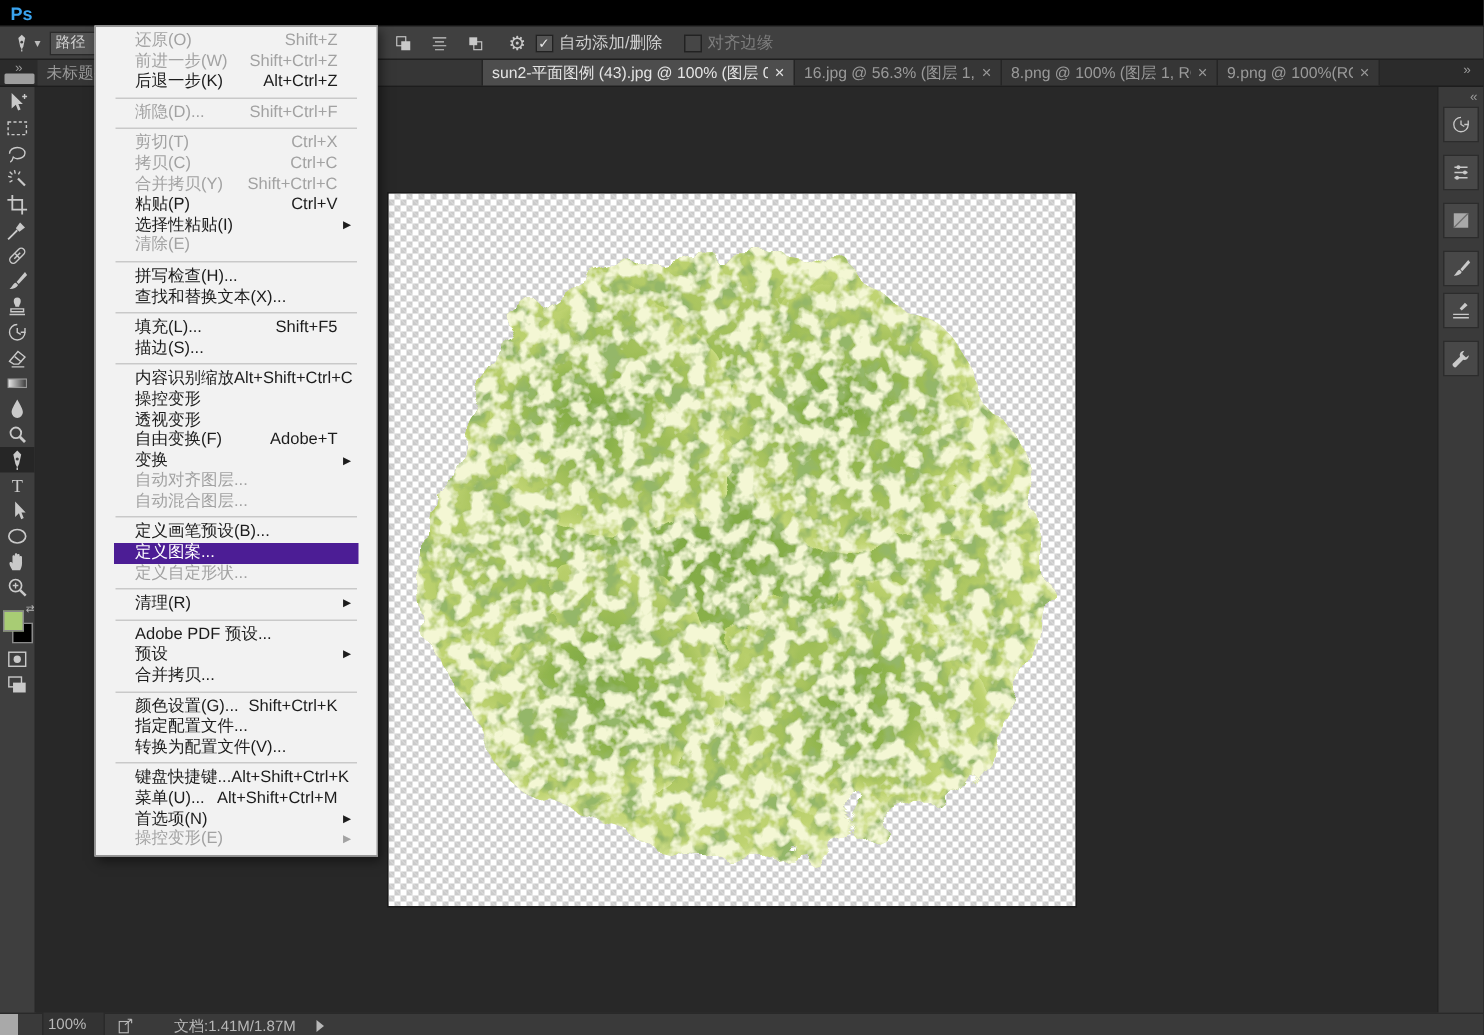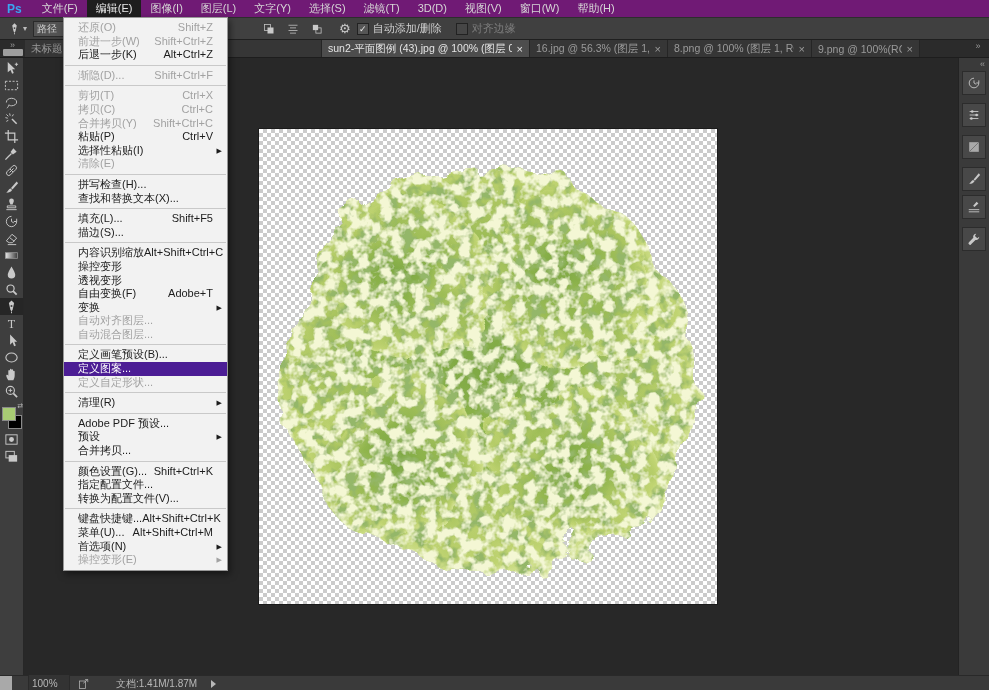--- a/index.html
+++ b/index.html
@@ -1,18 +1,18 @@
 <!DOCTYPE html>
 <html><head>
 <meta charset="utf-8">
 <style>
   html,body{margin:0;padding:0}
   body{width:989px;height:690px;background:#282828;font-family:"Liberation Sans","DejaVu Sans",sans-serif;
        overflow:hidden;position:relative;color:#cfcfcf}
-  .menubar{height:17px;background:#701a75;display:flex;align-items:center;font-size:11px;color:#d6d6d6;border-bottom:1px solid #2d2d2d}
+  .menubar{height:17px;background:#000000;display:flex;align-items:center;font-size:11px;color:#d6d6d6;border-bottom:1px solid #2d2d2d}
   .ps-logo{color:#3aa4ef;font-weight:bold;font-size:12px;padding:0 11px 0 7px}
   .menu-item{padding:0 9px;height:17px;line-height:17px;cursor:default;white-space:nowrap}
   .menu-item.active{background:#1e1e1e;color:#e8e8e8}
   .optionsbar{height:21px;background:#404040;border-bottom:1px solid #1f1f1f;display:flex;align-items:center;font-size:11px}
   .tool-preview{display:flex;align-items:center;margin:0 6px 0 8px}
   .caret{font-size:8px;color:#bdbdbd;margin-left:2px}
   .mode-box{width:34px;height:14px;background:#535353;border:1px solid #2a2a2a;font-size:10px;line-height:14px;
             padding:0 3px;color:#d0d0d0;margin-right:6px;white-space:nowrap;overflow:hidden}
   .ob-icon{width:18px;height:16px;display:flex;align-items:center;justify-content:center;margin:0 3px}
   .gear{font-size:13px;color:#c9c9c9;margin:0 6px 0 10px}
@@ -49,47 +49,34 @@
   .rightstrip{width:30px;background:#3a3a3a;border-left:1px solid #232323;display:flex;flex-direction:column;align-items:center;padding-top:1px}
   .rs-chev{align-self:flex-end;padding-right:4px;color:#9a9a9a;font-size:9px;line-height:10px}
   .panel-btn{width:22px;height:22px;margin:2px 0;background:#484848;border:1px solid #2c2c2c;display:flex;align-items:center;justify-content:center}
   .panel-gap{height:4px}
   .statusbar{height:15px;background:#3a3a3a;display:flex;align-items:center;font-size:10px;color:#b8b8b8;border-top:1px solid #292929}
   .status-corner{width:12px;height:15px;background:#a9a9a9;margin-right:16px}
   .zoom-box{min-width:34px;height:12px;line-height:12px;border:1px solid #2a2a2a;background:#333;padding:14px 3px;margin-right:8px}
   .doc-info{margin-left:26px;margin-right:14px}
   .flyout{width:0;height:0;border-left:5px solid #b8b8b8;border-top:4px solid transparent;border-bottom:4px solid transparent}
   .dropdown{position:absolute;left:63px;top:17px;width:163px;background:#f2f2f2;border:1px solid #979797;
-            box-shadow:2px 3px 7px rgba(0,0,0,.5);padding:3px 0;z-index:50;font-size:11px}
+            box-shadow:2px 3px 7px rgba(0,0,0,.5);padding:3px 12px;z-index:50;font-size:11px}
   .menu-row{height:13.6px;line-height:13.6px;display:flex;align-items:center;padding:0 5px 0 14px;color:#1c1c1c;white-space:nowrap}
   .menu-row.disabled{color:#a2a2a2}
   .menu-row.highlight{background:#4c1d95;color:#fff}
   .menu-shortcut{margin-left:auto}
   .menu-arrow{width:9px;text-align:right;font-size:7px}
   .menu-sep{height:1px;background:#c9c9c9;margin:3px 1px}
   svg{display:block}
 </style>
 </head>
 <body>
 
 <div class="menubar">
   <span class="ps-logo">Ps</span>
-  <div id="menu-items" style="display:flex">
-      <div class="menu-item">文件(F)</div>
-      <div class="menu-item active">编辑(E)</div>
-      <div class="menu-item">图像(I)</div>
-      <div class="menu-item">图层(L)</div>
-      <div class="menu-item">文字(Y)</div>
-      <div class="menu-item">选择(S)</div>
-      <div class="menu-item">滤镜(T)</div>
-      <div class="menu-item">3D(D)</div>
-      <div class="menu-item">视图(V)</div>
-      <div class="menu-item">窗口(W)</div>
-      <div class="menu-item">帮助(H)</div>
-    </div>
 </div>
 
 <div class="optionsbar">
   <span class="tool-preview">
     <span id="ob-pen">
         <svg viewBox="0 0 16 16" width="13" height="13">
           <path d="M8 1.5 L10.8 4.2 L9.3 11 L8 13.5 L6.7 11 L5.2 4.2 Z" fill="#c9c9c9"></path>
           <circle cx="8" cy="7.5" r="1.1" fill="#3e3e3e"></circle>
           <path d="M8 13.5 V15.2" stroke="#c9c9c9"></path>
         </svg>

